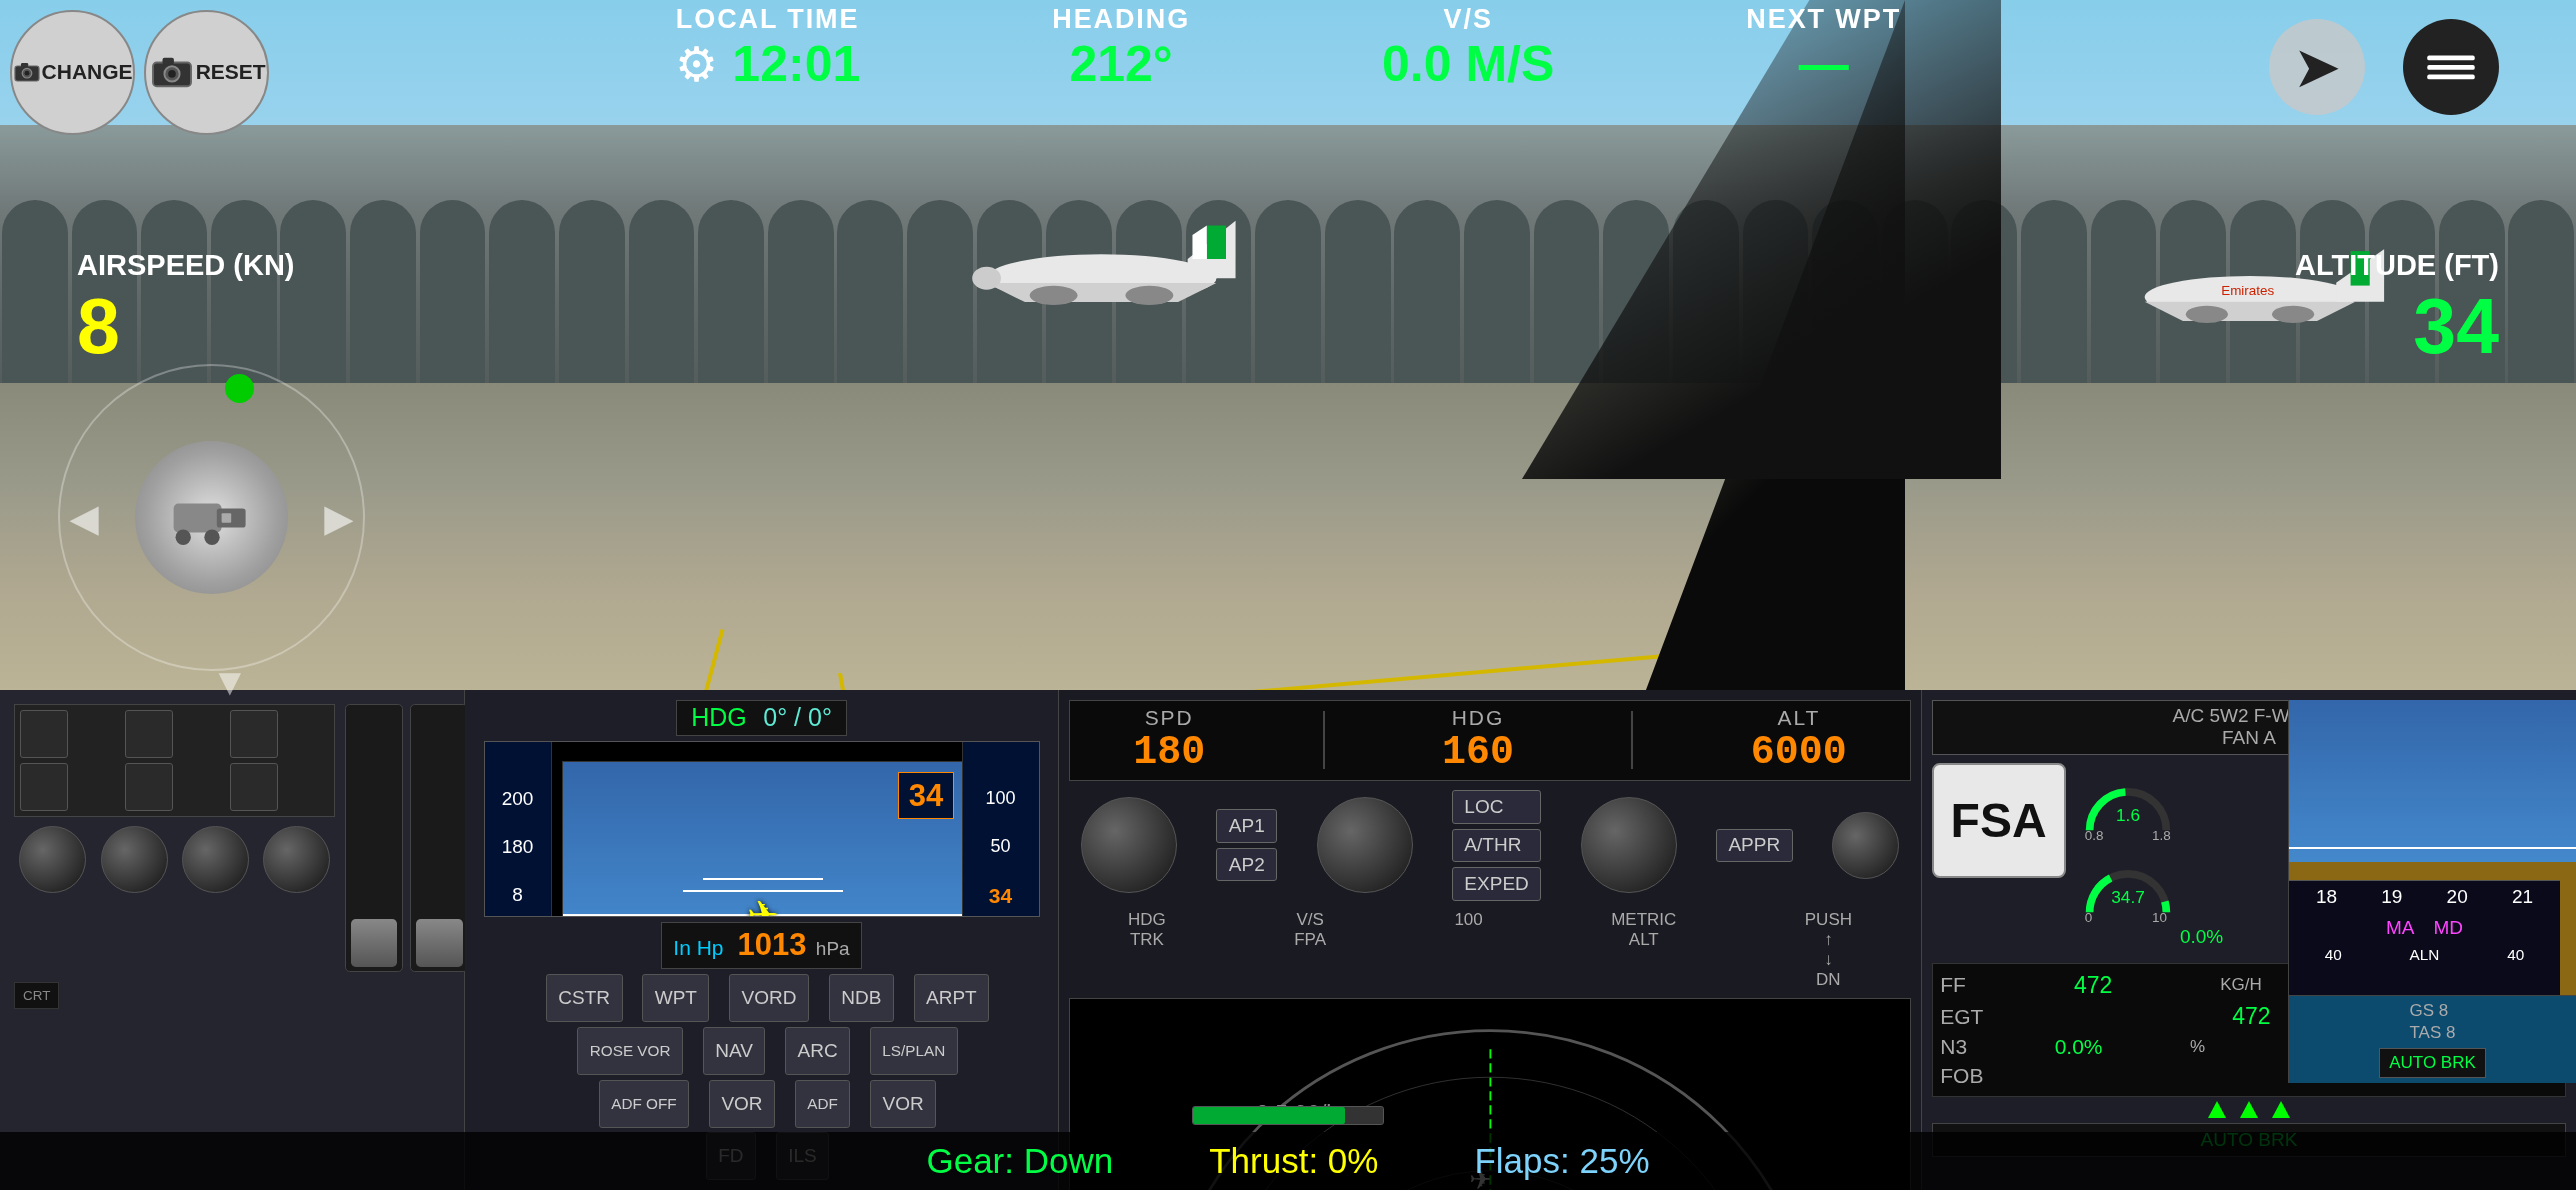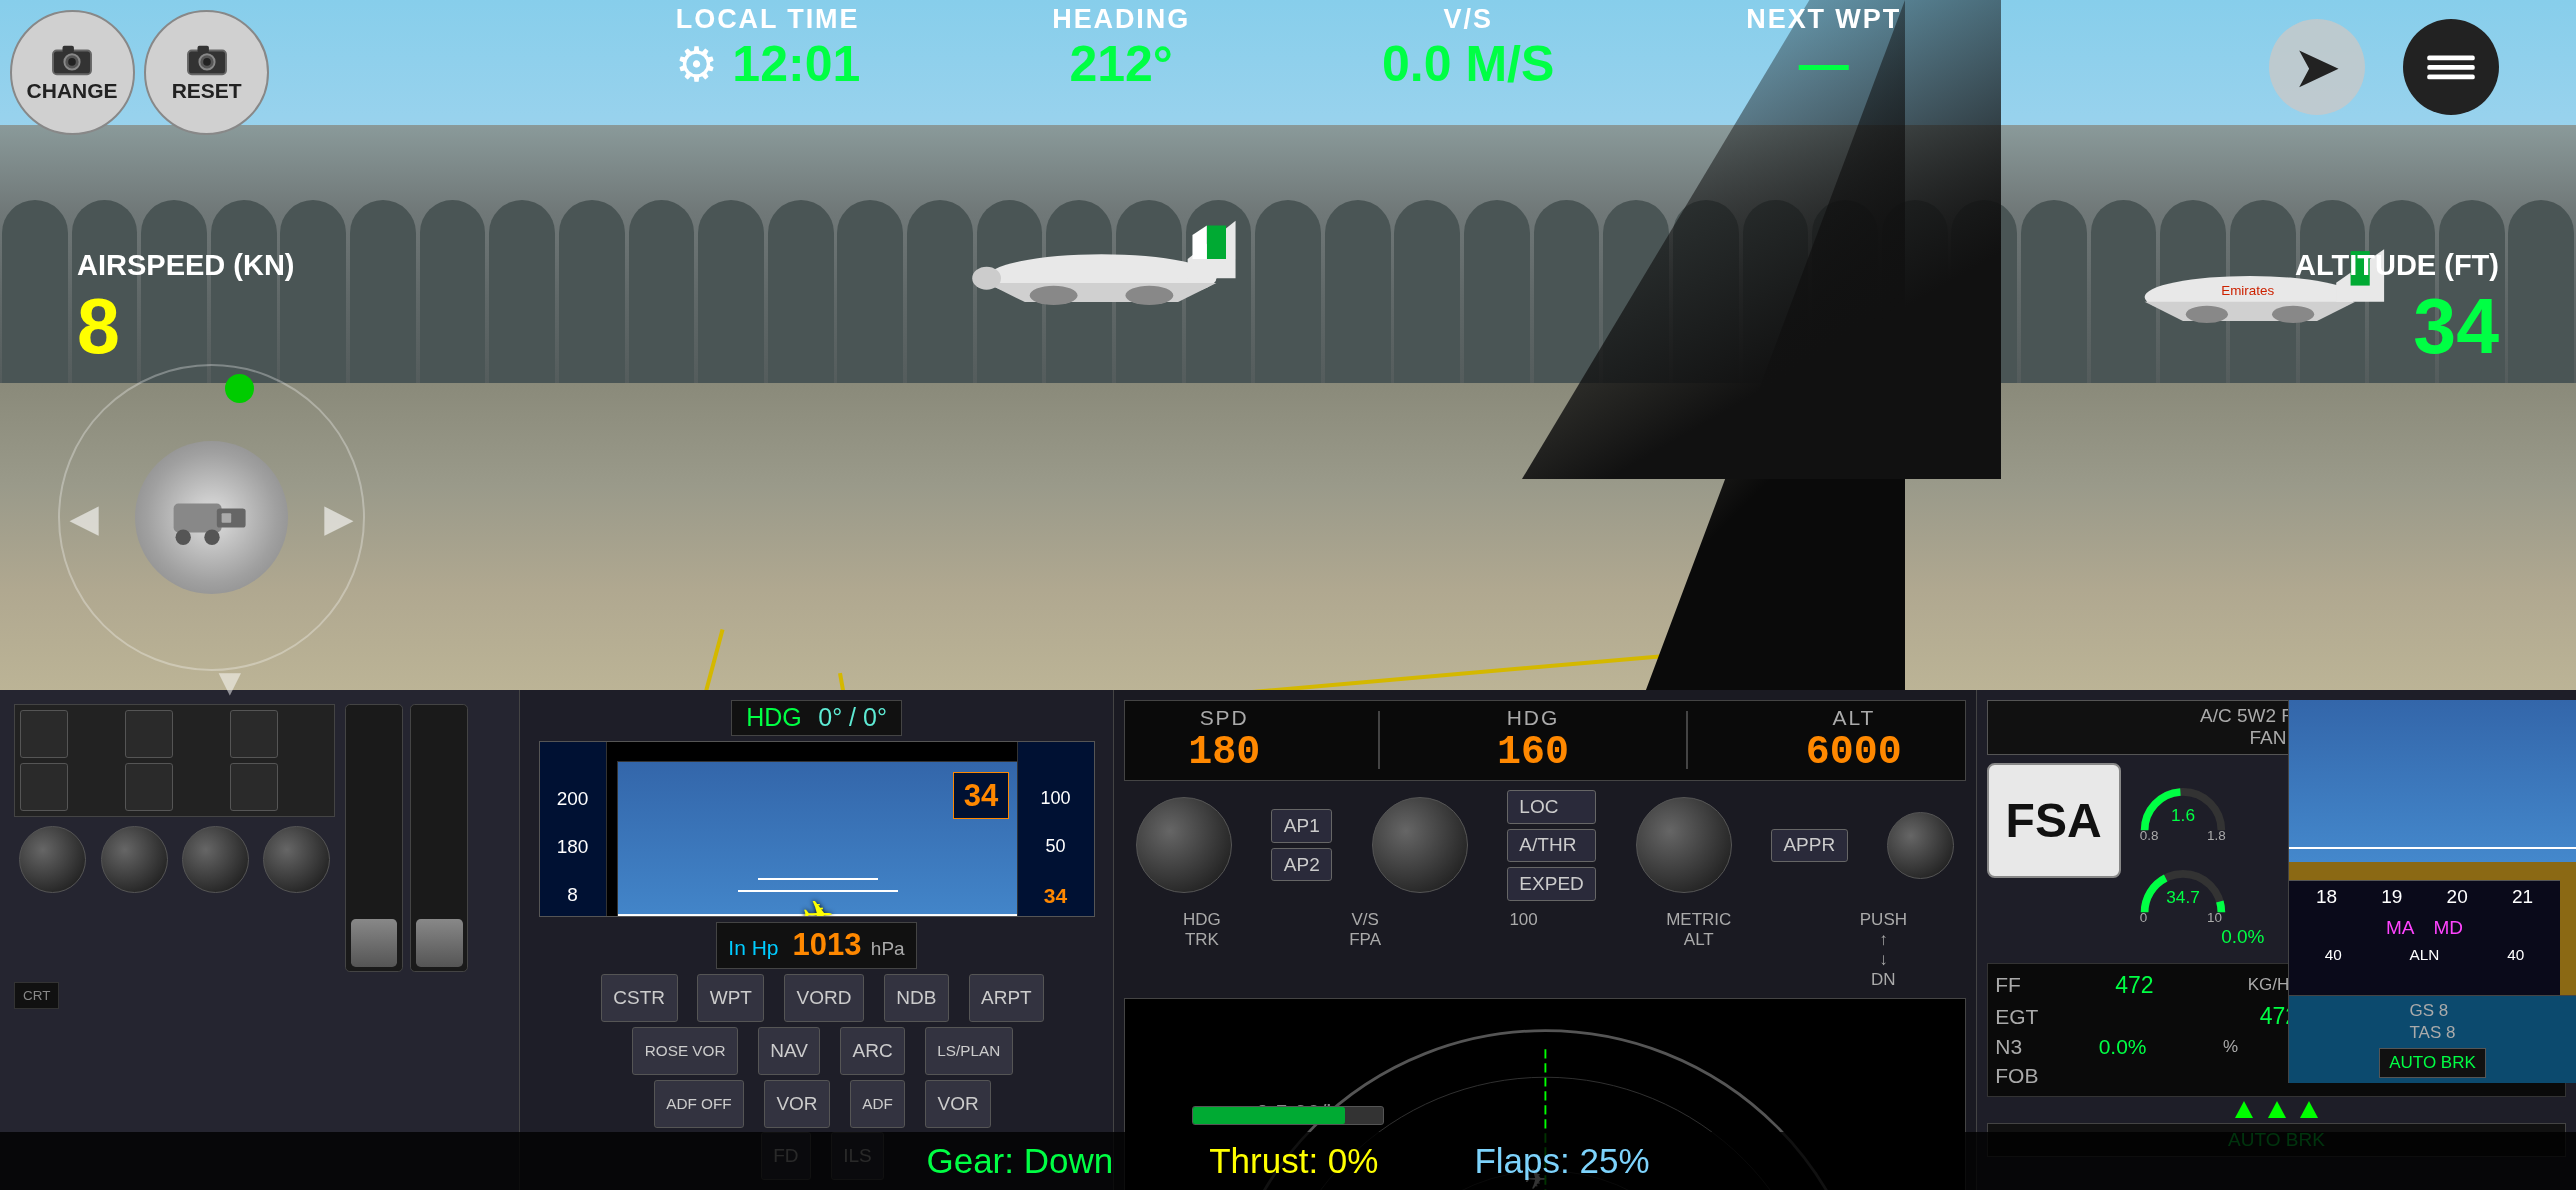--- a/index.html
+++ b/index.html
@@ -186,21 +186,21 @@
       display: flex;
       gap: 9.6px;
     }
     .cam-btn {
       width: 125px;
       height: 125px;
       border-radius: 50%;
       background: #d0d0d0;
       border: 2.9px solid #888;
       display: flex;
-      flex-direction: column;
+      flex-direction: row;
       align-items: center;
       justify-content: center;
       cursor: pointer;
       font-size: 21px;
       font-weight: bold;
       color: #222;
     }
     .cam-btn svg {
       width: 48px;
       height: 38px;
@@ -285,21 +285,21 @@
       top: 690px;
       left: 0;
       width: 2576px;
       height: 500px;
       background: linear-gradient(180deg, #2a2a35 0%, #1a1a25 100%);
       display: flex;
     }
 
     
     .left-panel {
-      width: 520px;
+      width: 465px;
       background: #252530;
       border-right: 1.9px solid #444;
       padding: 14.4px;
       position: relative;
     }
 
     
     .center-left-panel {
       width: 594px;
       background: #1e1e28;

